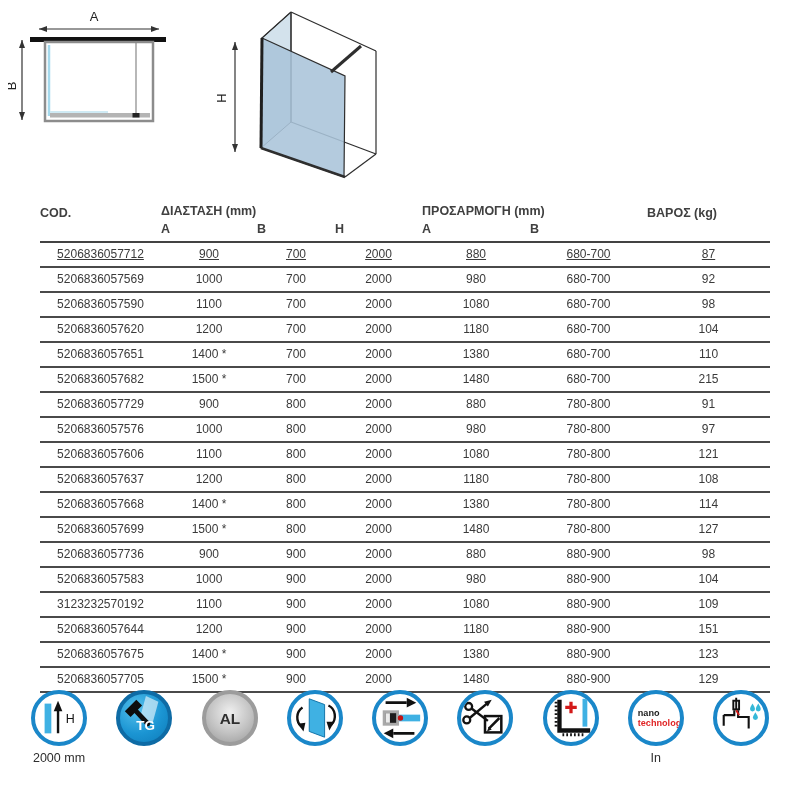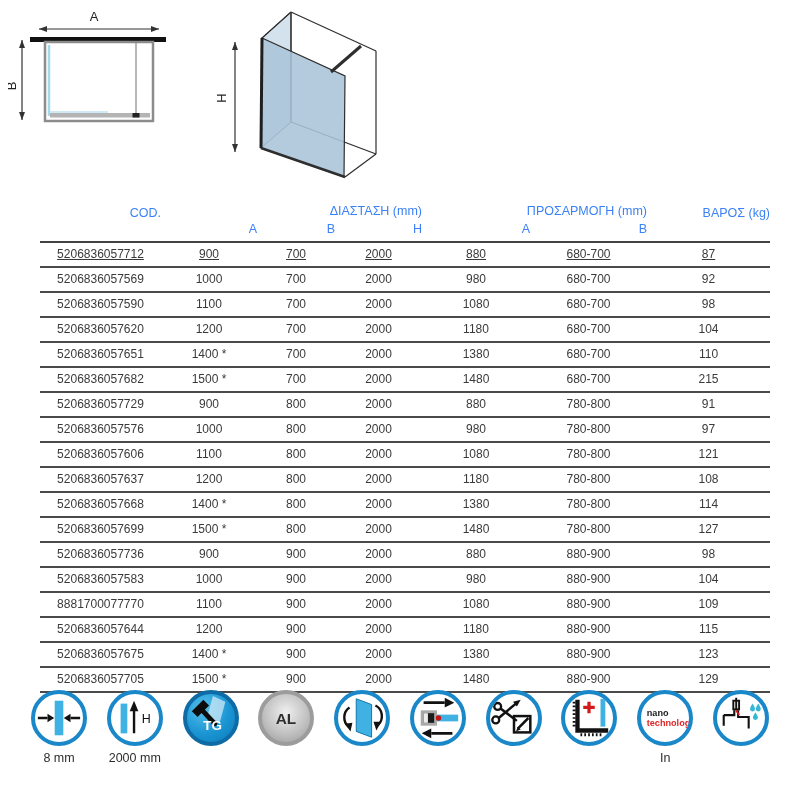--- a/index.html
+++ b/index.html
@@ -6,21 +6,21 @@
   body{width:800px;height:800px;position:relative;font-family:"Liberation Sans",sans-serif;color:#3a3a3a;overflow:hidden;}
 
   
   .topview{position:absolute;left:8px;top:8px;}
   .sideview{position:absolute;left:205px;top:0px;}
   .dim-text{font-size:13px;fill:#222;font-family:"Liberation Sans",sans-serif;}
 
   
   .spec-table-wrap{position:absolute;left:40px;top:200px;width:730px;}
   table.spec{width:730px;border-collapse:collapse;table-layout:fixed;font-size:12px;color:#3a3a3a;}
-  table.spec th{font-weight:normal;font-size:12.5px;color:#3b82f6;padding:2px 0;text-align:right;}
+  table.spec th{font-weight:bold;font-size:12.5px;color:#404040;padding:2px 0;text-align:left;}
   table.spec td{text-align:center;padding:0;height:23px;line-height:23px;white-space:nowrap;}
   table.spec thead tr.groups th{padding-top:4px;}
   table.spec thead tr.subs th{padding-bottom:5px;}
   table.spec tbody tr{border-top:2px solid #4a4a4a;}
   table.spec tbody tr:first-child{border-top:2.5px solid #434343;text-decoration:underline;}
   table.spec tbody tr:last-child{border-bottom:2px solid #4a4a4a;margin-top:47px;}
 
   
   .icons-row{position:absolute;left:0;top:690px;width:800px;box-sizing:border-box;
              padding:0 26px;display:flex;justify-content:space-between;}
@@ -231,36 +231,36 @@
         <tr>
           <td>5206836057583</td>
           <td>1000</td>
           <td>900</td>
           <td>2000</td>
           <td>980</td>
           <td>880-900</td>
           <td>104</td>
         </tr>
         <tr>
-          <td>8881700077770</td>
+          <td>3123232570192</td>
           <td>1100</td>
           <td>900</td>
           <td>2000</td>
           <td>1080</td>
           <td>880-900</td>
           <td>109</td>
         </tr>
         <tr>
           <td>5206836057644</td>
           <td>1200</td>
           <td>900</td>
           <td>2000</td>
           <td>1180</td>
           <td>880-900</td>
-          <td>115</td>
+          <td>151</td>
         </tr>
         <tr>
           <td>5206836057675</td>
           <td>1400 *</td>
           <td>900</td>
           <td>2000</td>
           <td>1380</td>
           <td>880-900</td>
           <td>123</td>
         </tr>
@@ -272,32 +272,20 @@
           <td>1480</td>
           <td>880-900</td>
           <td>129</td>
         </tr>
       </tbody>
   </table>
 </div>
 
 <div class="icons-row">
 
-  <div class="icon-cell">
-    <div class="icon-circle">
-      <svg width="48" height="48" viewBox="0 0 50 50">
-        <rect x="20.5" y="7" width="9" height="36" fill="#3fb1e3"></rect>
-        <line x1="3" y1="25" x2="13" y2="25" stroke="#111" stroke-width="2.5"></line>
-        <polygon points="13,20.5 20,25 13,29.5" fill="#111"></polygon>
-        <line x1="47" y1="25" x2="37" y2="25" stroke="#111" stroke-width="2.5"></line>
-        <polygon points="37,20.5 30,25 37,29.5" fill="#111"></polygon>
-      </svg>
-    </div>
-    <div class="icon-label">8 mm</div>
-  </div>
 
   <div class="icon-cell">
     <div class="icon-circle">
       <svg width="48" height="48" viewBox="0 0 50 50">
         <rect x="10" y="10" width="7" height="31" fill="#3fb1e3"></rect>
         <line x1="24" y1="41" x2="24" y2="15" stroke="#111" stroke-width="2.5"></line>
         <polygon points="19.5,18 24,7 28.5,18" fill="#111"></polygon>
         <text x="32" y="30" font-size="13" fill="#111" font-family="Liberation Sans, sans-serif">H</text>
       </svg>
     </div>

